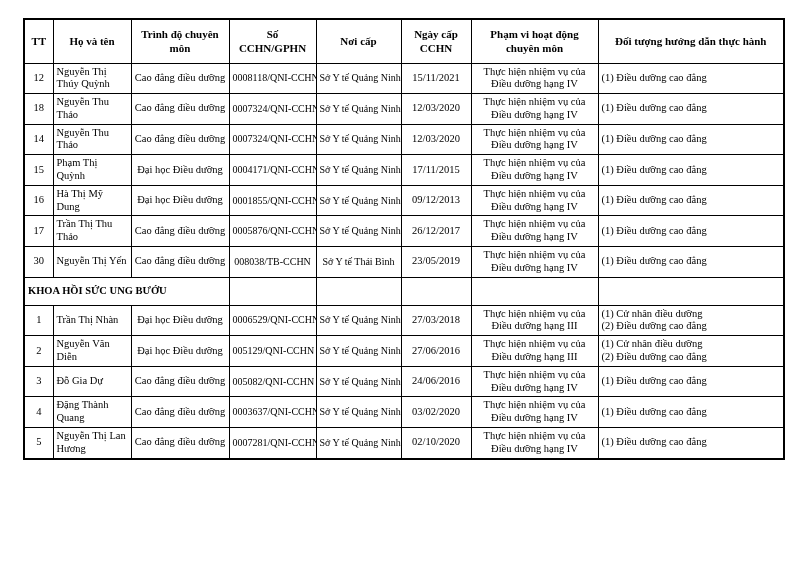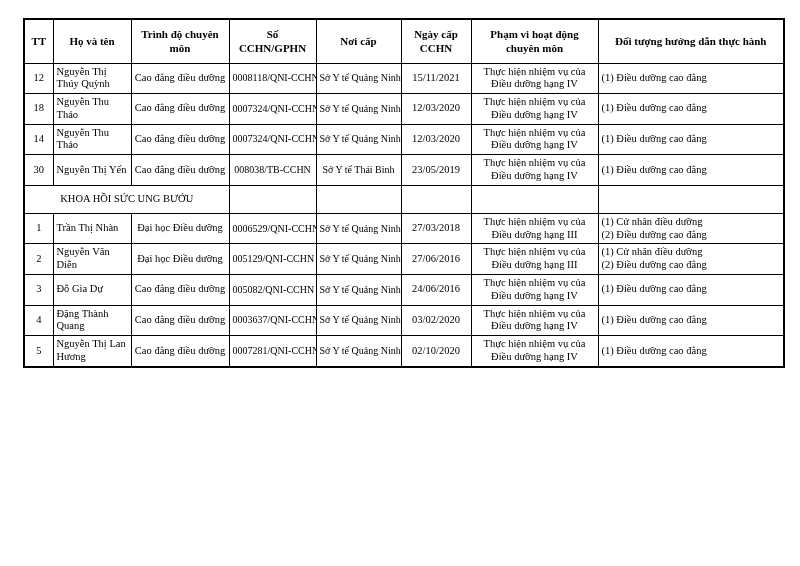--- a/index.html
+++ b/index.html
@@ -44,22 +44,22 @@
   }
   .col-tt       { text-align: center; }
   .col-name     { text-align: left; }
   .col-qual     { text-align: center; }
   .col-cert     { text-align: center; white-space: nowrap; font-size: 10px !important; }
   .col-issuer   { text-align: center; white-space: nowrap; font-size: 10px !important; }
   .col-date     { text-align: center; }
   .col-scope    { text-align: center; }
   .col-trainees { text-align: left; }
   td.section-heading {
-    font-weight: normal;
-    text-align: center;
+    font-weight: bold;
+    text-align: left;
     font-size: 10.5px;
     padding: 2px 3px;
   }
 </style>
 </head>
 <body>
 
 <div class="page">
   <table class="staff">
     <colgroup>
@@ -115,20 +115,56 @@
           <td class="col-qual">Cao đẳng điều dưỡng</td>
           <td class="col-cert">0007324/QNI-CCHN</td>
           <td class="col-issuer">Sở Y tế Quảng Ninh</td>
           <td class="col-date">12/03/2020</td>
           <td class="col-scope">Thực hiện nhiệm vụ của Điều dưỡng hạng IV</td>
           <td class="col-trainees">
             <div>(1) Điều dưỡng cao đẳng</div>
           </td>
         </tr>
         <tr>
+          <td class="col-tt">15</td>
+          <td class="col-name">Phạm Thị Quỳnh</td>
+          <td class="col-qual">Đại học Điều dưỡng</td>
+          <td class="col-cert">0004171/QNI-CCHN</td>
+          <td class="col-issuer">Sở Y tế Quảng Ninh</td>
+          <td class="col-date">17/11/2015</td>
+          <td class="col-scope">Thực hiện nhiệm vụ của Điều dưỡng hạng IV</td>
+          <td class="col-trainees">
+            <div>(1) Điều dưỡng cao đẳng</div>
+          </td>
+        </tr>
+        <tr>
+          <td class="col-tt">16</td>
+          <td class="col-name">Hà Thị Mỹ Dung</td>
+          <td class="col-qual">Đại học Điều dưỡng</td>
+          <td class="col-cert">0001855/QNI-CCHN</td>
+          <td class="col-issuer">Sở Y tế Quảng Ninh</td>
+          <td class="col-date">09/12/2013</td>
+          <td class="col-scope">Thực hiện nhiệm vụ của Điều dưỡng hạng IV</td>
+          <td class="col-trainees">
+            <div>(1) Điều dưỡng cao đẳng</div>
+          </td>
+        </tr>
+        <tr>
+          <td class="col-tt">17</td>
+          <td class="col-name">Trần Thị Thu Thảo</td>
+          <td class="col-qual">Cao đẳng điều dưỡng</td>
+          <td class="col-cert">0005876/QNI-CCHN</td>
+          <td class="col-issuer">Sở Y tế Quảng Ninh</td>
+          <td class="col-date">26/12/2017</td>
+          <td class="col-scope">Thực hiện nhiệm vụ của Điều dưỡng hạng IV</td>
+          <td class="col-trainees">
+            <div>(1) Điều dưỡng cao đẳng</div>
+          </td>
+        </tr>
+        <tr>
           <td class="col-tt">30</td>
           <td class="col-name">Nguyễn Thị Yến</td>
           <td class="col-qual">Cao đẳng điều dưỡng</td>
           <td class="col-cert">008038/TB-CCHN</td>
           <td class="col-issuer">Sở Y tế Thái Bình</td>
           <td class="col-date">23/05/2019</td>
           <td class="col-scope">Thực hiện nhiệm vụ của Điều dưỡng hạng IV</td>
           <td class="col-trainees">
             <div>(1) Điều dưỡng cao đẳng</div>
           </td>

